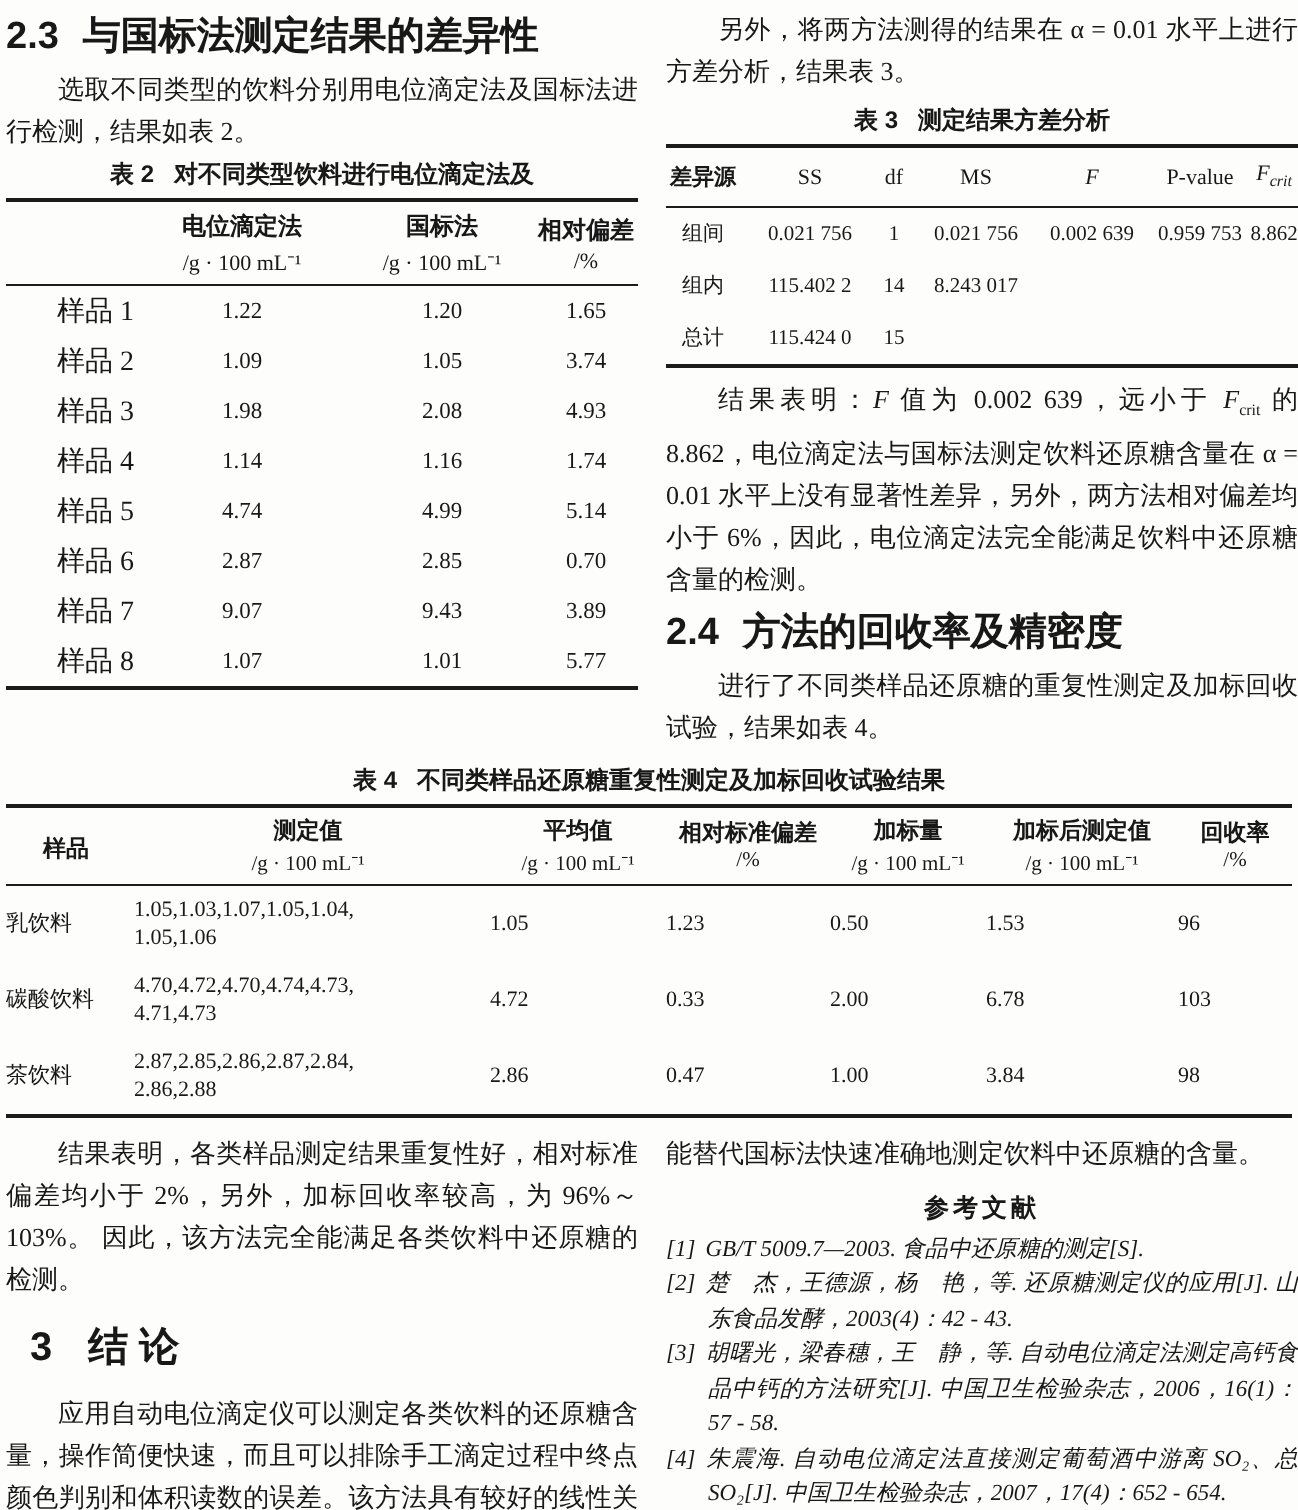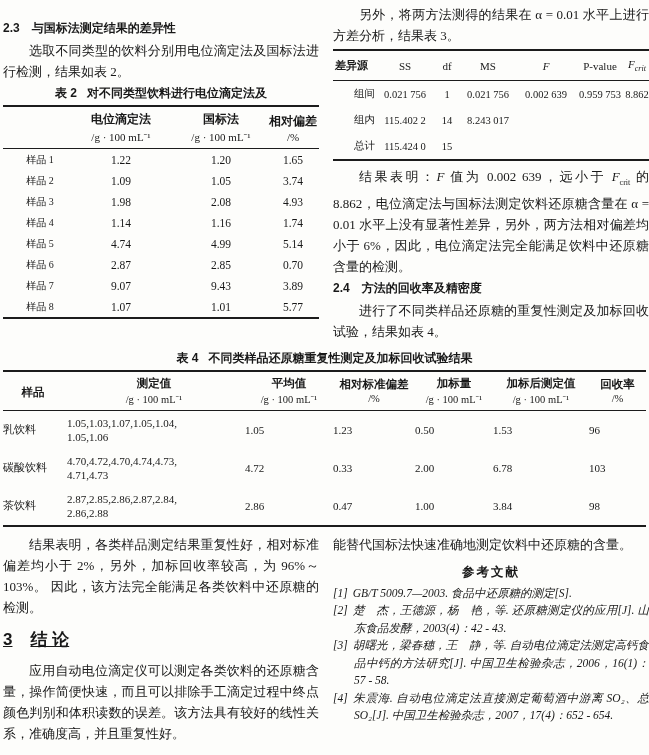--- a/index.html
+++ b/index.html
@@ -6,40 +6,40 @@
   .page{
     width:649px;height:755px;box-sizing:border-box;
     padding:4px 3px 0 3px;background:#fdfdfb;color:#181818;
     font-family:"Liberation Serif","DejaVu Serif",serif;
     overflow:hidden;position:relative;
   }
   .top,.bottom{display:flex;gap:14px;}
   .col{width:316px;flex:none;}
   p{margin:0;font-size:13px;line-height:21px;text-align:justify;}
   .indent{text-indent:2em;}
-  .h2{font-family:"Liberation Sans","DejaVu Sans",sans-serif;font-weight:bold;font-size:12px;margin:16px 0 3px 0;}
+  .h2{font-family:"Liberation Sans","DejaVu Sans",sans-serif;font-weight:bold;font-size:19px;margin:1px 0 3px 0;}
   .h2 .num{margin-right:12px;}
-  .h1{font-family:"Liberation Sans","DejaVu Sans",sans-serif;font-weight:bold;font-size:17px;margin:10px 0 9px 0;text-decoration:underline;}
+  .h1{font-family:"Liberation Sans","DejaVu Sans",sans-serif;font-weight:bold;font-size:20px;margin:10px 0 9px 12px;}
   .h1 .num{margin-right:18px;}
   .tcap{text-align:center;font-family:"Liberation Sans","DejaVu Sans",sans-serif;font-weight:bold;font-size:12px;line-height:17px;margin-top:3px;}
   .tcap .lbl{margin-right:10px;}
   table{border-collapse:collapse;width:100%;table-layout:fixed;}
   .rule-table{border-top:2px solid #1c1c1c;border-bottom:2px solid #1c1c1c;margin-top:3px;}
   .rule-table thead tr{border-bottom:1.5px solid #1c1c1c;}
   
   .t2 th{font-family:"Liberation Sans","DejaVu Sans",sans-serif;font-weight:bold;font-size:12px;padding:4px 0 0 0;text-align:center;}
   .t2 .unit{font-family:"Liberation Serif",serif;font-weight:normal;font-size:11px;padding:1px 0 4px 0;}
   .t2 td{font-size:11.5px;text-align:center;padding:3.5px 0;}
-  .t2 td.rl{text-align:center;padding-left:10px;font-size:10px;}
+  .t2 td.rl{text-align:right;padding-left:10px;font-size:14px;}
   
   .t3 th{font-size:11px;padding:7px 0;text-align:center;font-weight:normal;}
   .t3 th.zh{font-family:"Liberation Sans","DejaVu Sans",sans-serif;font-weight:bold;text-align:left;padding-left:2px;}
   .t3 th.it{font-style:italic;}
   .t3 td{font-size:10.5px;text-align:center;padding:6px 0;}
-  .t3 td.rl{text-align:right;padding-left:8px;}
+  .t3 td.rl{text-align:left;padding-left:8px;}
   .t3 sub,.fsub{font-size:8px;}
   
   .t4 th{font-family:"Liberation Sans","DejaVu Sans",sans-serif;font-weight:bold;font-size:11.5px;padding:4px 0 0 0;text-align:center;}
   .t4 .unit{font-family:"Liberation Serif",serif;font-weight:normal;font-size:10.5px;padding:1px 0 4px 0;}
   .t4 td{font-size:11px;padding:5px 0;}
   .t4 td.vals{text-align:left;line-height:14px;padding-left:4px;}
   .t4block{margin-top:8px;}
   .bottom{margin-top:7px;}
   .refhead{text-align:center;font-family:"Liberation Sans","DejaVu Sans",sans-serif;font-weight:bold;font-size:12.5px;letter-spacing:2px;margin:9px 0 4px 0;}
   .ref{font-style:italic;font-size:11.5px;line-height:17.5px;padding-left:21px;text-indent:-21px;text-align:justify;}
@@ -136,20 +136,23 @@
               <td>1.01</td>
               <td>5.77</td>
             </tr>
         </tbody>
       </table>
     </div>
 
     <div class="col">
       <p class="indent">另外，将两方法测得的结果在 α = 0.01 水平上进行方差分析，结果表 3。</p>
 
+      <div class="tcap" style="margin-top:6px;">
+        <span class="lbl">表 3</span><span>测定结果方差分析</span>
+      </div>
 
       <table class="t3 rule-table">
         <colgroup>
             <col style="width:42px">
             <col style="width:60px">
             <col style="width:24px">
             <col style="width:58px">
             <col style="width:58px">
             <col style="width:50px">
             <col style="width:24px">

